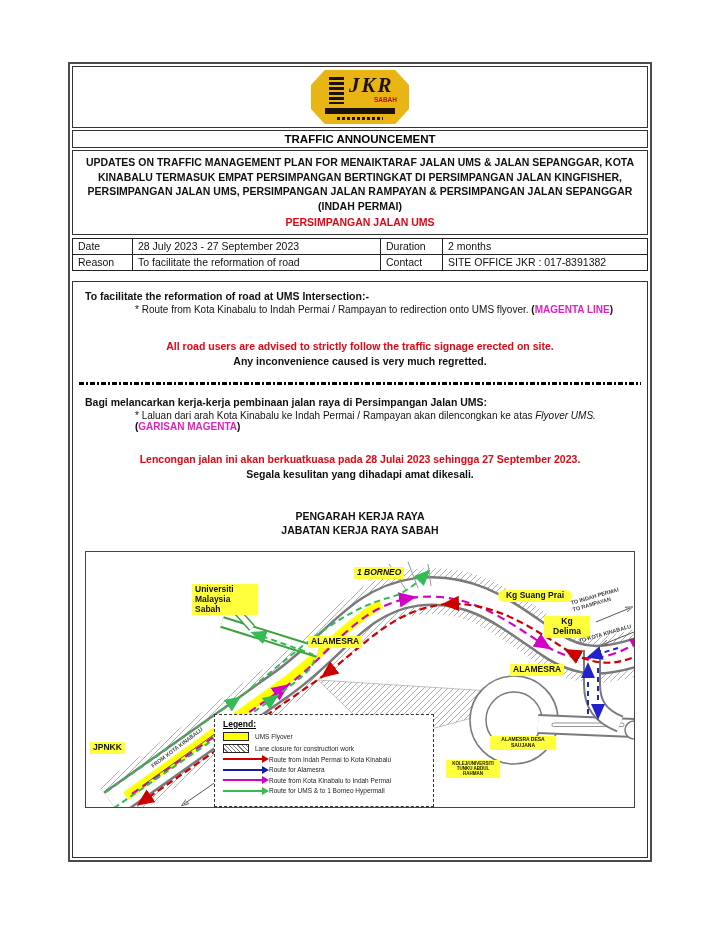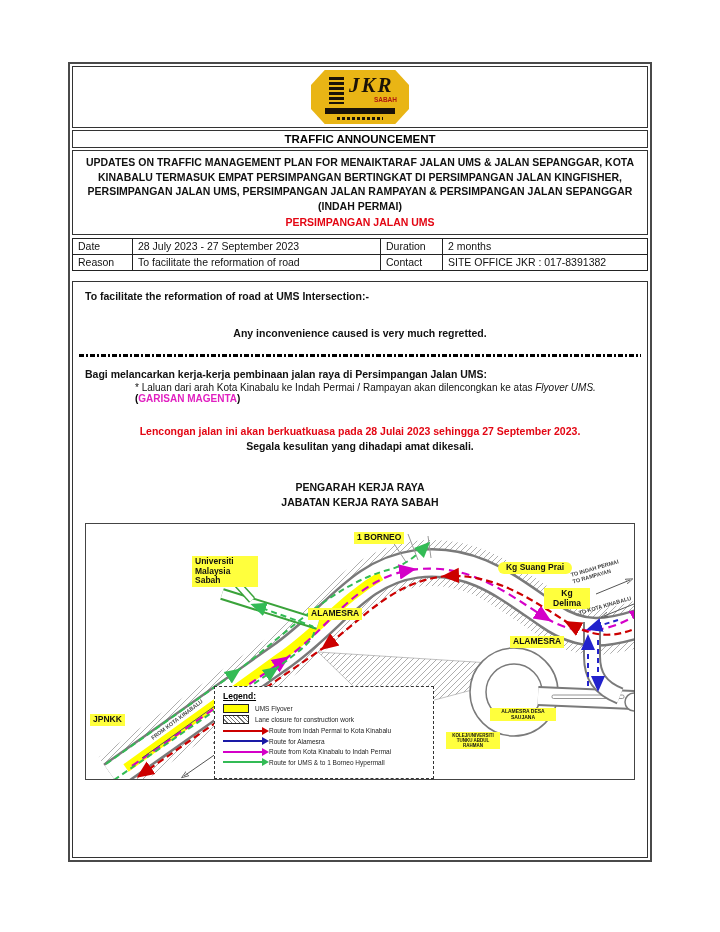--- a/index.html
+++ b/index.html
@@ -115,22 +115,24 @@
         <td class="c2">To facilitate the reformation of road</td>
         <td class="c3">Contact</td>
         <td>SITE OFFICE JKR : 017-8391382</td>
       </tr>
     </tbody>
       </table>
 
     <div class="body-box">
 
       <div class="h-line">To facilitate the reformation of road at UMS Intersection:-</div>
+      <div class="bullet"><span>* Route from Kota Kinabalu to Indah Permai / Rampayan to redirection onto UMS flyover. </span><b>(</b><span class="hl">MAGENTA LINE</span><b>)</b></div>
 
       <div class="notice mt-en">
+        <span class="red">All road users are advised to strictly follow the traffic signage erected on site.</span>
         <span class="blk">Any inconvenience caused is very much regretted.</span>
       </div>
 
       <div class="divider"></div>
 
       <div class="h-line">Bagi melancarkan kerja-kerja pembinaan jalan raya di Persimpangan Jalan UMS:</div>
       <div class="bullet"><span>* Laluan dari arah Kota Kinabalu ke Indah Permai / Rampayan akan dilencongkan ke atas </span><i>Flyover UMS.</i></div>
       <div class="bullet-2"><b>(</b><span class="hl">GARISAN MAGENTA</span><b>)</b></div>
 
       <div class="notice mt-my">
@@ -220,21 +222,21 @@
           </g>
 
           <g stroke="#555" stroke-width="1" fill="none">
             <path d="M 56 234 L 140 174" marker-end="url(#mGr)"></path>
             <path d="M 176 198 L 98 252" marker-end="url(#mGr)"></path>
             <path d="M 510 70 L 544 56" marker-end="url(#mGr)"></path>
             <path d="M 548 80 L 518 92" marker-end="url(#mGr)"></path>
           </g>
         </svg>
 
-        <div class="ylabel" style="left:268px; top:8px;">1 BORNEO</div>
+        <div class="ylabel" style="left:268px; top:15px;font-style:italic;">1 BORNEO</div>
         <div class="ylabel" style="left:106px; top:32px; width:66px; text-align:left;">Universiti Malaysia Sabah</div>
         <div class="ylabel" style="left:222px; top:84px;">ALAMESRA</div>
         <div class="ylabel" style="left:412px; top:38px; width:74px;border-radius:10px;">Kg Suang Prai</div>
         <div class="ylabel" style="left:458px; top:64px; width:46px;">Kg Delima</div>
         <div class="ylabel" style="left:424px; top:112px;">ALAMESRA</div>
         <div class="ylabel" style="left:4px; top:190px;">JPNKK</div>
         <div class="ylabel small" style="left:404px; top:184px; width:66px;">ALAMESRA DESA SAUJANA</div>
         <div class="ylabel tiny" style="left:360px; top:208px; width:54px;">KOLEJ/UNIVERSITI TUNKU ABDUL RAHMAN</div>
 
         <div class="map-note" style="left:64px; top:212px; transform:rotate(-37deg);">FROM KOTA KINABALU</div>

